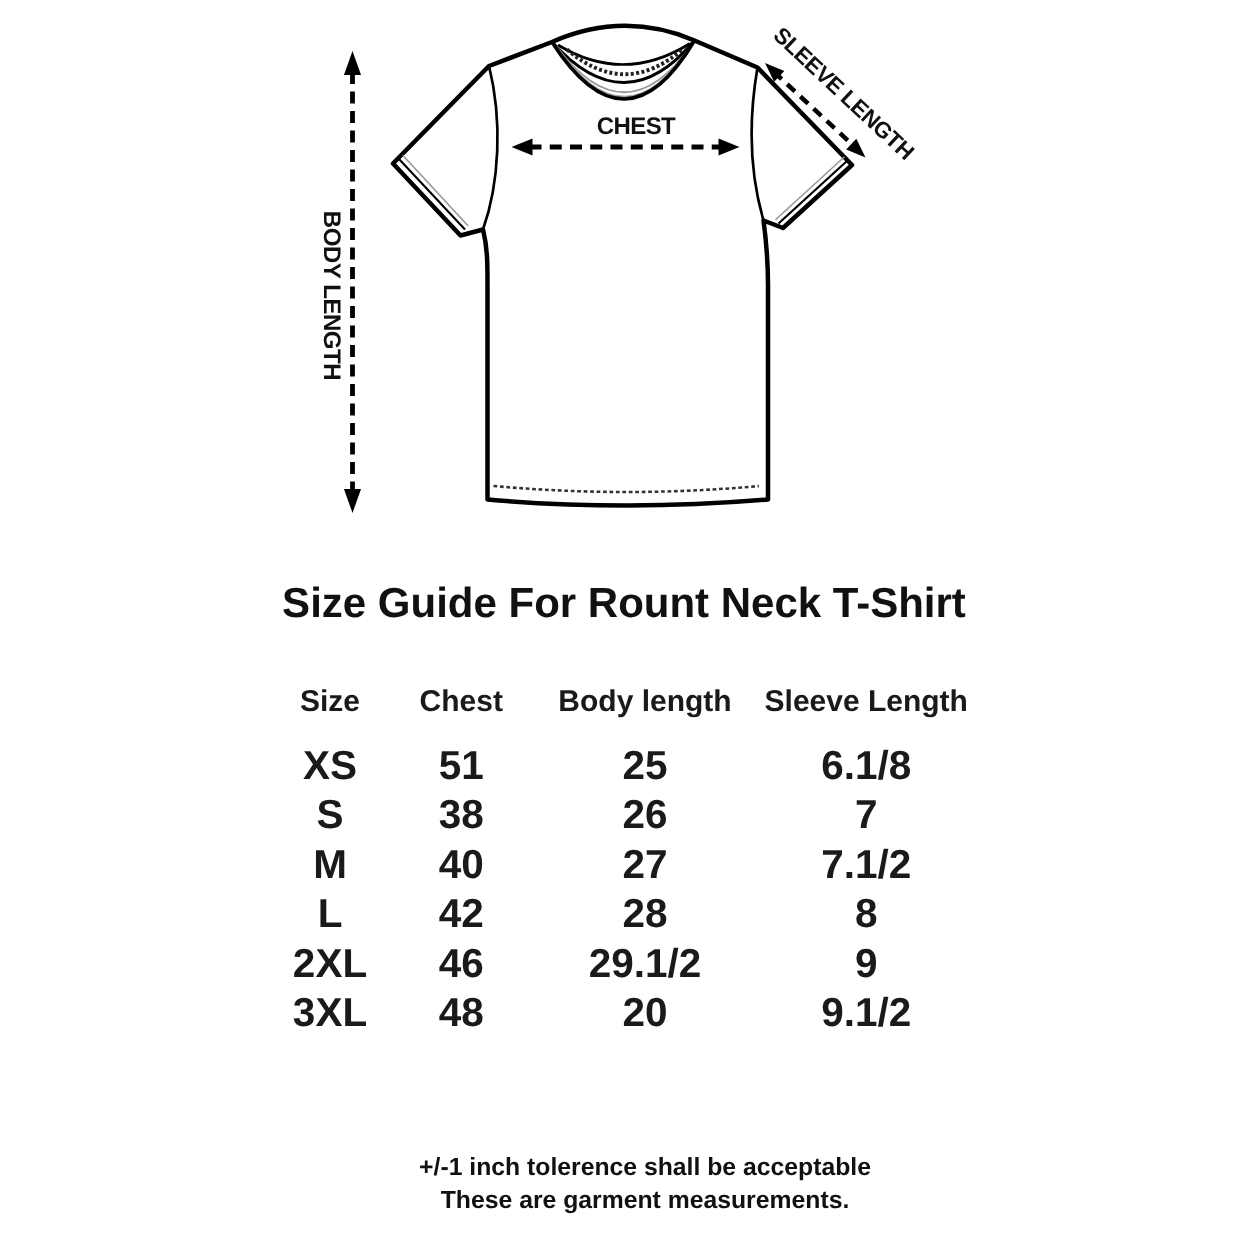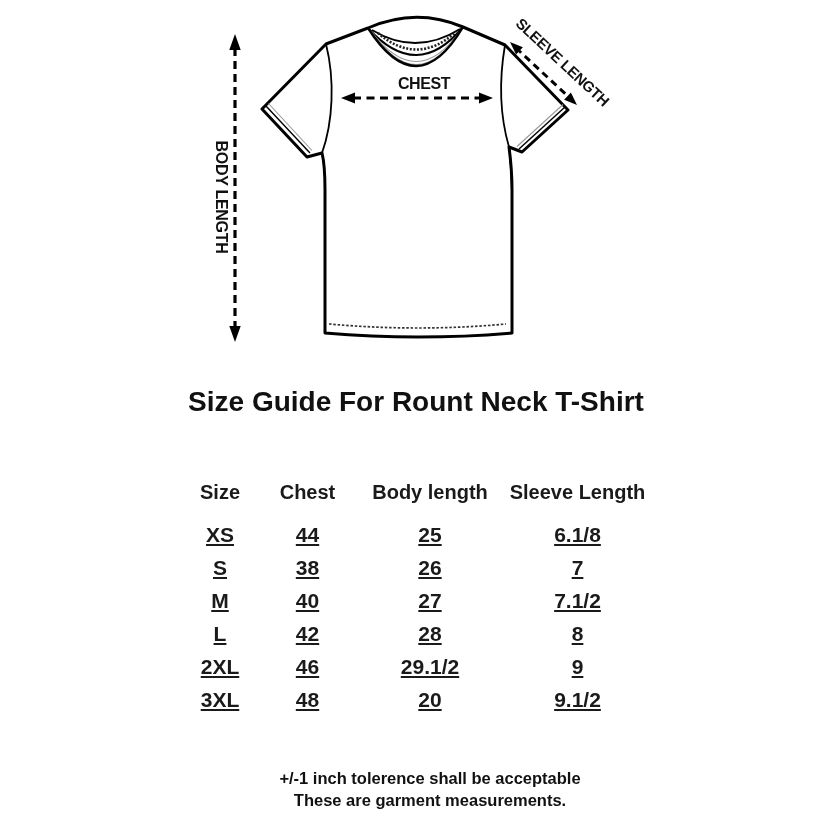--- a/index.html
+++ b/index.html
@@ -17,33 +17,33 @@
   .lbl-sleeve{font-size:15px;letter-spacing:-0.3px;}
   
   .title{
     position:absolute;left:0;top:386px;width:832px;text-align:center;
     font-size:28px;font-weight:bold;color:#111;
     text-decoration-thickness:3.5px;text-underline-offset:5px;
   }
   
   .size-table{
     position:absolute;left:180px;top:451px;width:470px;
-    border-collapse:collapse;table-layout:fixed;margin-top:24px;
+    border-collapse:collapse;table-layout:fixed;
   }
   .size-table col.c1{width:80px;}
   .size-table col.c2{width:95px;}
   .size-table col.c3{width:150px;}
   .size-table col.c4{width:145px;}
   .size-table th{
     font-size:20px;font-weight:bold;text-align:center;vertical-align:middle;
     height:34px;padding:0 0 9px 0;color:#1a1a1a;
   }
   .size-table td{
-    font-size:21px;font-weight:bold;text-align:center;vertical-align:middle;
-    height:33px;padding:0;color:#1a1a1a;text-decoration:underline;
+    font-size:27px;font-weight:bold;text-align:center;vertical-align:middle;
+    height:33px;padding:0;color:#1a1a1a;
   }
   
   .footer{
     position:absolute;left:12px;top:767px;width:836px;text-align:center;
     font-size:16.5px;font-weight:bold;line-height:22px;color:#111;
   }
 </style>
 </head>
 <body>
 
@@ -110,21 +110,21 @@
       <tr>
         <th>Size</th>
         <th>Chest</th>
         <th>Body length</th>
         <th>Sleeve Length</th>
       </tr>
     </thead>
     <tbody>
       <tr>
         <td>XS</td>
-        <td>44</td>
+        <td>51</td>
         <td>25</td>
         <td>6.1/8</td>
       </tr>
       <tr>
         <td>S</td>
         <td>38</td>
         <td>26</td>
         <td>7</td>
       </tr>
       <tr>

